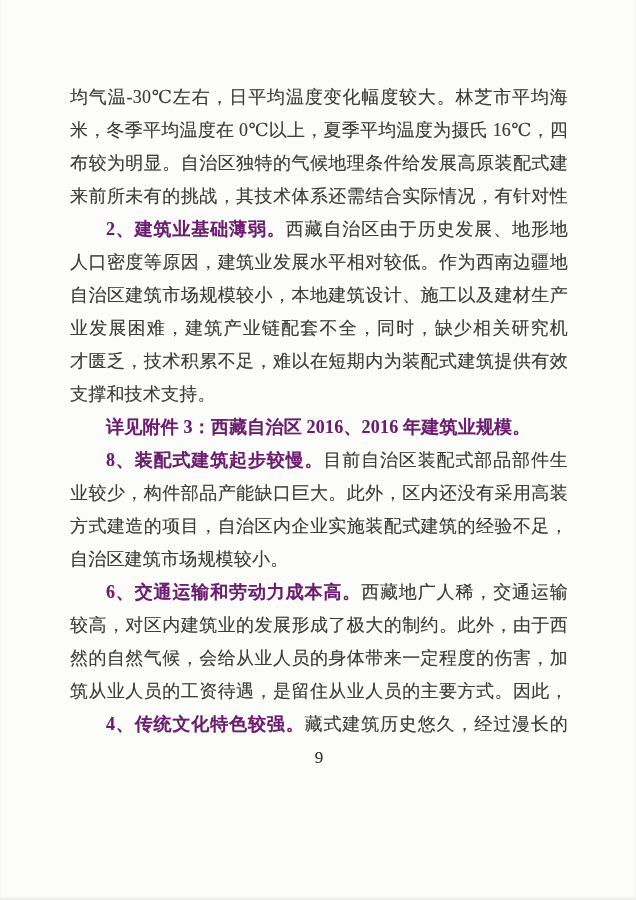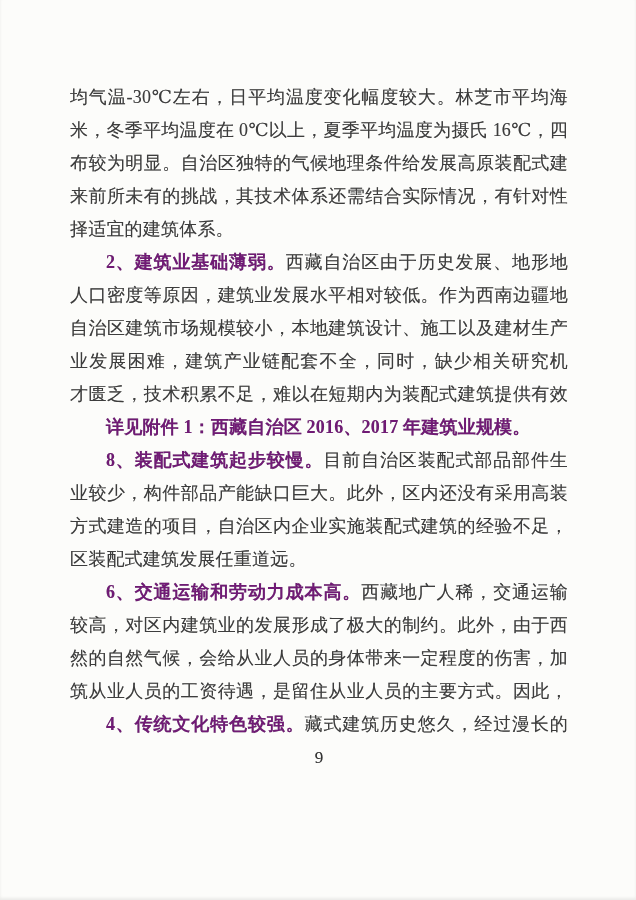--- a/index.html
+++ b/index.html
@@ -55,34 +55,34 @@
 </head>
 <body>
 
 <div class="page">
   <div class="content">
 
     <div class="line fill"><span>均气温-30℃左右，日平均温度变化幅度较大。林芝市平均海拔 3100</span></div>
     <div class="line fill"><span>米，冬季平均温度在 0℃以上，夏季平均温度为摄氏 16℃，四季分</span></div>
     <div class="line fill"><span>布较为明显。自治区独特的气候地理条件给发展高原装配式建筑带</span></div>
     <div class="line fill"><span>来前所未有的挑战，其技术体系还需结合实际情况，有针对性的选</span></div>
-    <div class="line"><span>择适宜的建筑体系。</span></div>
 
     <div class="line fill indent"><b>2、建筑业基础薄弱。</b><span>西藏自治区由于历史发展、地形地势及</span></div>
     <div class="line fill"><span>人口密度等原因，建筑业发展水平相对较低。作为西南边疆地区，</span></div>
     <div class="line fill"><span>自治区建筑市场规模较小，本地建筑设计、施工以及建材生产等企</span></div>
     <div class="line fill"><span>业发展困难，建筑产业链配套不全，同时，缺少相关研究机构，人</span></div>
     <div class="line fill"><span>才匮乏，技术积累不足，难以在短期内为装配式建筑提供有效产业</span></div>
+    <div class="line"><span>支撑和技术支持。</span></div>
 
-    <div class="line indent"><b>详见附件 1：西藏自治区 2016、2017 年建筑业规模。</b><span></span></div>
+    <div class="line indent"><b>详见附件 3：西藏自治区 2016、2016 年建筑业规模。</b><span></span></div>
 
     <div class="line fill indent"><b>8、装配式建筑起步较慢。</b><span>目前自治区装配式部品部件生产企</span></div>
     <div class="line fill"><span>业较少，构件部品产能缺口巨大。此外，区内还没有采用高装配率</span></div>
     <div class="line fill"><span>方式建造的项目，自治区内企业实施装配式建筑的经验不足，自治</span></div>
-    <div class="line"><span>区装配式建筑发展任重道远。</span></div>
+    <div class="line"><span>自治区建筑市场规模较小。</span></div>
 
     <div class="line fill indent"><b>6、交通运输和劳动力成本高。</b><span>西藏地广人稀，交通运输成本</span></div>
     <div class="line fill"><span>较高，对区内建筑业的发展形成了极大的制约。此外，由于西藏天</span></div>
     <div class="line fill"><span>然的自然气候，会给从业人员的身体带来一定程度的伤害，加大建</span></div>
     <div class="line fill"><span>筑从业人员的工资待遇，是留住从业人员的主要方式。因此，劳动</span></div>
 
     <div class="line fill indent"><b>4、传统文化特色较强。</b><span>藏式建筑历史悠久，经过漫长的历史</span></div>
 
     <div class="pagenum">9</div>
   </div>

